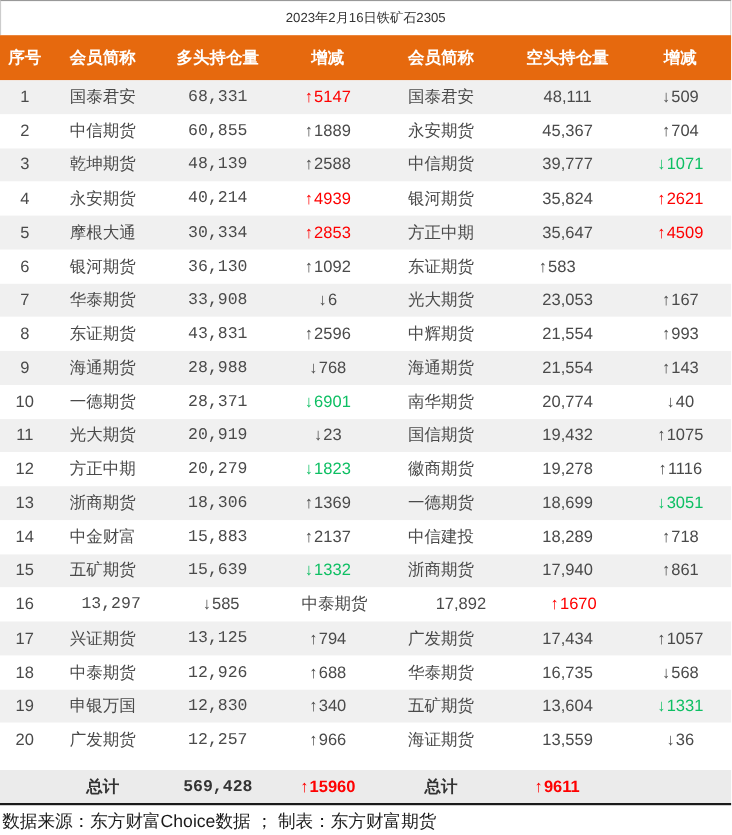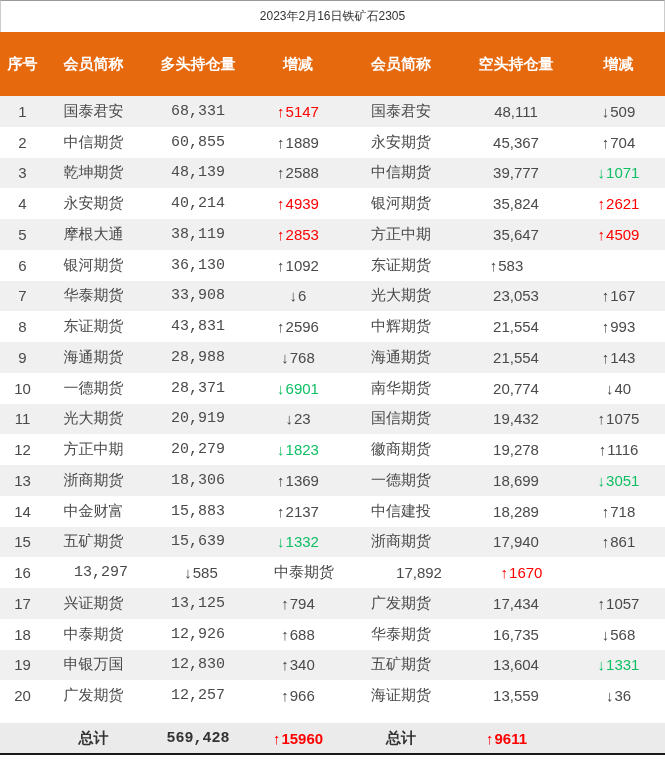--- a/index.html
+++ b/index.html
@@ -19,21 +19,21 @@
     border-top: 1px solid #999999;
     border-bottom: none;
     display: flex;
     align-items: center;
     justify-content: center;
     font-size: 12px;
     color: #333333;
     background: #ffffff;
   }
   .header-row {
-    height: 64px;
+    height: 41px;
     background: var(--header-bg, #e6690e);
     color: #ffffff;
     font-weight: bold;
     font-size: 15px;
     display: flex;
   }
   .tr {
     height: 30.75px;
     display: flex;
     font-size: 15px;
@@ -127,21 +127,21 @@
         <div class="td c2">永安期货</div>
         <div class="td c3">40,214</div>
         <div class="td chg c4 hl-red"><span class="arrow">↑</span>4939</div>
         <div class="td c5">银河期货</div>
         <div class="td c6">35,824</div>
         <div class="td chg c7 hl-red"><span class="arrow">↑</span>2621</div>
       </div>
       <div class="tr">
         <div class="td c1">5</div>
         <div class="td c2">摩根大通</div>
-        <div class="td c3">38,119</div>
+        <div class="td c3">30,334</div>
         <div class="td chg c4 hl-red"><span class="arrow">↑</span>2853</div>
         <div class="td c5">方正中期</div>
         <div class="td c6">35,647</div>
         <div class="td chg c7 hl-red"><span class="arrow">↑</span>4509</div>
       </div>
       <div class="tr">
         <div class="td c1">6</div>
         <div class="td c2">银河期货</div>
         <div class="td c3">36,130</div>
         <div class="td chg c4 hl-none"><span class="arrow">↑</span>1092</div>

